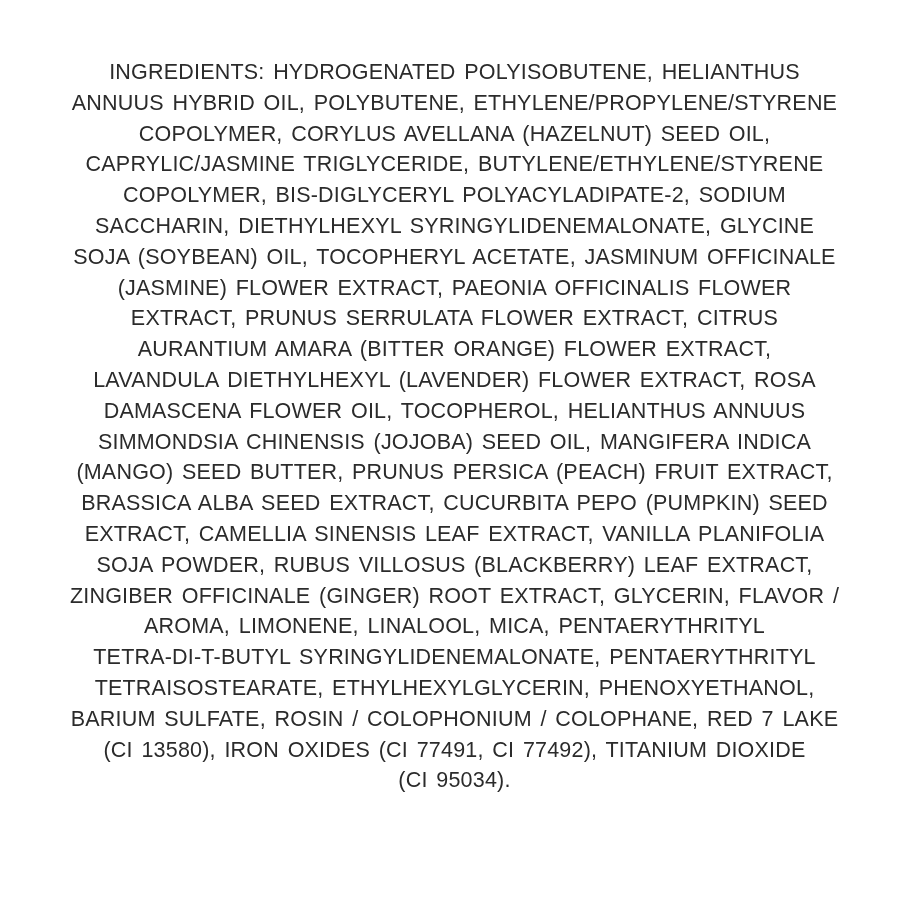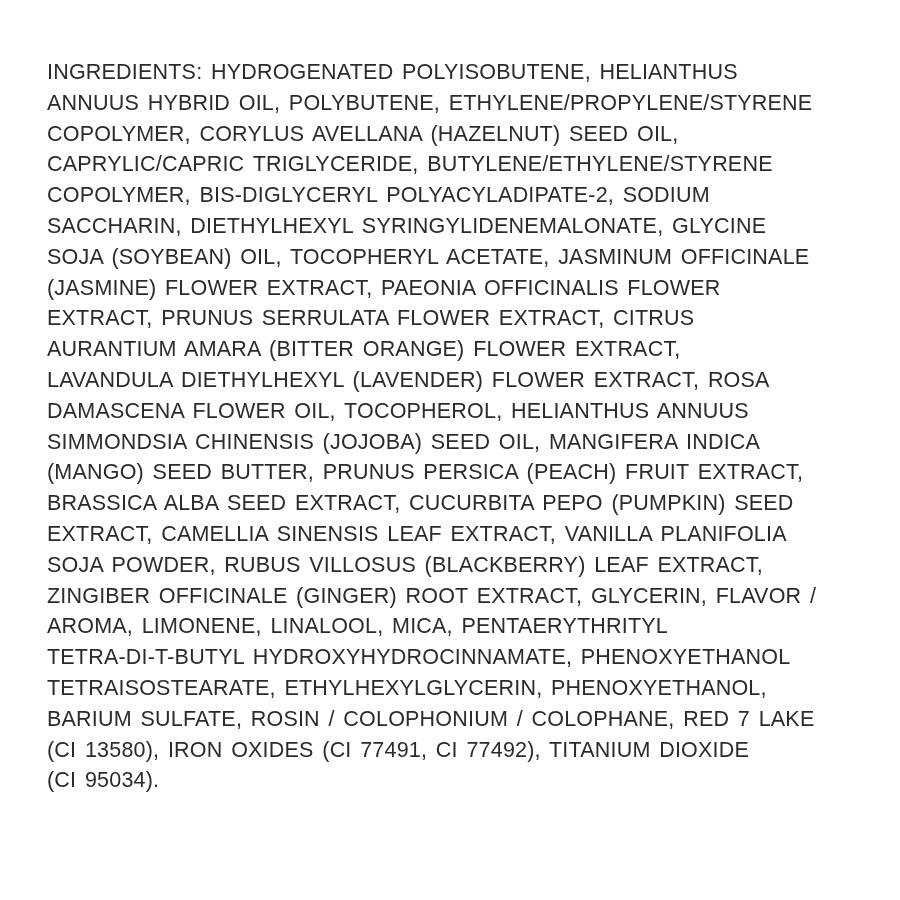--- a/index.html
+++ b/index.html
@@ -18,47 +18,47 @@
     position: absolute;
     left: 47px;
     top: 57px;
     width: 815px;
     color: #2b2b2b;
     font-size: 21.5px;
     line-height: 30.8px;
     letter-spacing: 0.2px;
     word-spacing: 2.5px;
     font-weight: 400;
-    text-align: left;
+    text-align: center;
   }
   .ingredients-line {
     white-space: pre;
   }
 </style>
 </head>
 <body>
 
 <div class="ingredients-label">
   <div class="ingredients-line">INGREDIENTS: HYDROGENATED POLYISOBUTENE, HELIANTHUS</div>
   <div class="ingredients-line">ANNUUS HYBRID OIL, POLYBUTENE, ETHYLENE/PROPYLENE/STYRENE</div>
   <div class="ingredients-line">COPOLYMER, CORYLUS AVELLANA (HAZELNUT) SEED OIL,</div>
-  <div class="ingredients-line">CAPRYLIC/CAPRIC TRIGLYCERIDE, BUTYLENE/ETHYLENE/STYRENE</div>
+  <div class="ingredients-line">CAPRYLIC/JASMINE TRIGLYCERIDE, BUTYLENE/ETHYLENE/STYRENE</div>
   <div class="ingredients-line">COPOLYMER, BIS-DIGLYCERYL POLYACYLADIPATE-2, SODIUM</div>
   <div class="ingredients-line">SACCHARIN, DIETHYLHEXYL SYRINGYLIDENEMALONATE, GLYCINE</div>
   <div class="ingredients-line">SOJA (SOYBEAN) OIL, TOCOPHERYL ACETATE, JASMINUM OFFICINALE</div>
   <div class="ingredients-line">(JASMINE) FLOWER EXTRACT, PAEONIA OFFICINALIS FLOWER</div>
   <div class="ingredients-line">EXTRACT, PRUNUS SERRULATA FLOWER EXTRACT, CITRUS</div>
   <div class="ingredients-line">AURANTIUM AMARA (BITTER ORANGE) FLOWER EXTRACT,</div>
   <div class="ingredients-line">LAVANDULA DIETHYLHEXYL (LAVENDER) FLOWER EXTRACT, ROSA</div>
   <div class="ingredients-line">DAMASCENA FLOWER OIL, TOCOPHEROL, HELIANTHUS ANNUUS</div>
   <div class="ingredients-line">SIMMONDSIA CHINENSIS (JOJOBA) SEED OIL, MANGIFERA INDICA</div>
   <div class="ingredients-line">(MANGO) SEED BUTTER, PRUNUS PERSICA (PEACH) FRUIT EXTRACT,</div>
   <div class="ingredients-line">BRASSICA ALBA SEED EXTRACT, CUCURBITA PEPO (PUMPKIN) SEED</div>
   <div class="ingredients-line">EXTRACT, CAMELLIA SINENSIS LEAF EXTRACT, VANILLA PLANIFOLIA</div>
   <div class="ingredients-line">SOJA POWDER, RUBUS VILLOSUS (BLACKBERRY) LEAF EXTRACT,</div>
   <div class="ingredients-line">ZINGIBER OFFICINALE (GINGER) ROOT EXTRACT, GLYCERIN, FLAVOR /</div>
   <div class="ingredients-line">AROMA, LIMONENE, LINALOOL, MICA, PENTAERYTHRITYL</div>
-  <div class="ingredients-line">TETRA-DI-T-BUTYL HYDROXYHYDROCINNAMATE, PHENOXYETHANOL</div>
+  <div class="ingredients-line">TETRA-DI-T-BUTYL SYRINGYLIDENEMALONATE, PENTAERYTHRITYL</div>
   <div class="ingredients-line">TETRAISOSTEARATE, ETHYLHEXYLGLYCERIN, PHENOXYETHANOL,</div>
   <div class="ingredients-line">BARIUM SULFATE, ROSIN / COLOPHONIUM / COLOPHANE, RED 7 LAKE</div>
   <div class="ingredients-line">(CI 13580), IRON OXIDES (CI 77491, CI 77492), TITANIUM DIOXIDE</div>
   <div class="ingredients-line">(CI 95034).</div>
 </div>
 
 </body></html>

